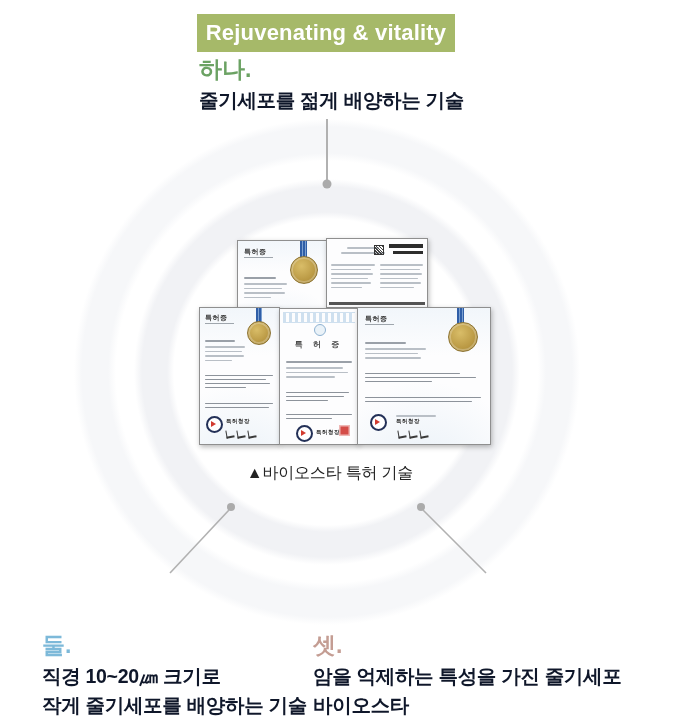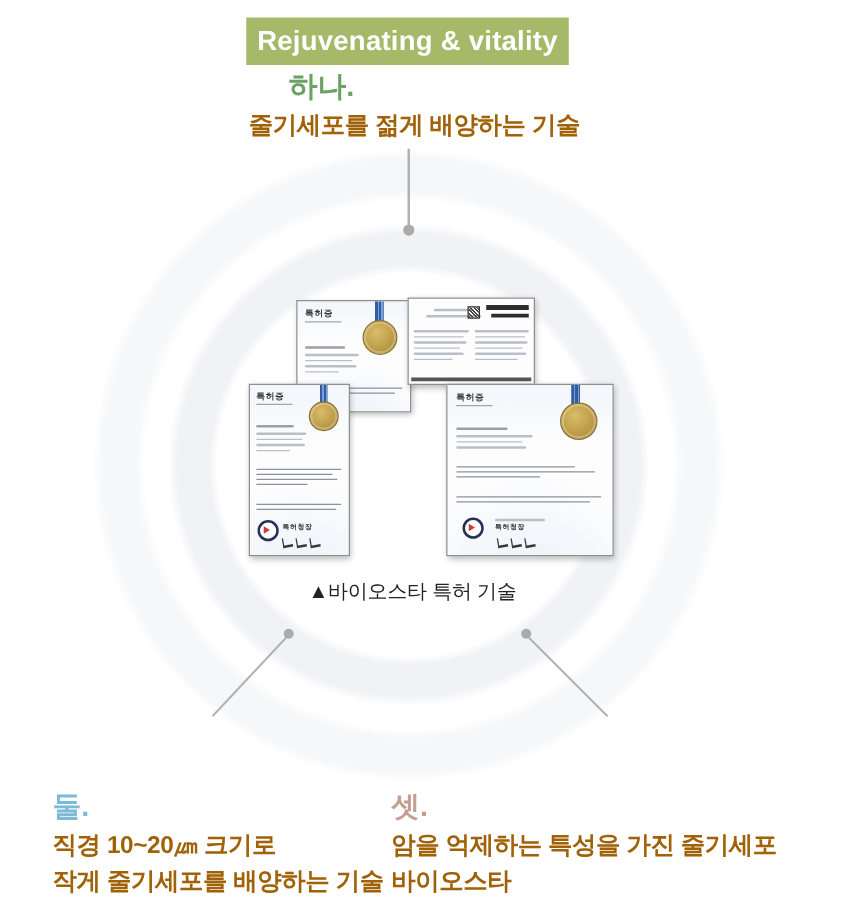--- a/index.html
+++ b/index.html
@@ -61,24 +61,24 @@
   .emblem{position:absolute;left:50%;top:15px;width:10px;height:10px;margin-left:-5px;border-radius:50%;border:1px solid #8fb2d1;background:#eaf2f8;}
   
   .badge{
     position:absolute;display:flex;align-items:center;justify-content:center;
     color:#ffffff;font-weight:bold;font-size:22px;z-index:4;letter-spacing:.2px;
   }
   .badge-top{left:197px;top:14px;width:258px;height:38px;background:#a6b969;}
   .badge-bl{left:42px;top:592px;width:255px;height:35px;background:#aacee3;}
   .badge-br{left:313px;top:592px;width:299px;height:35px;background:#c9a79e;}
   .numword{position:absolute;font-size:23px;font-weight:bold;z-index:4;}
-  .num-top{left:199px;top:54px;color:#6ba263;margin-left:32px;}
+  .num-top{left:199px;top:54px;color:#6ba263;}
   .num-bl{left:42px;top:630px;color:#7db9d9;}
   .num-br{left:313px;top:630px;color:#c49d93;}
-  .desc{position:absolute;font-size:19.5px;font-weight:bold;color:#a16207;z-index:4;line-height:29px;letter-spacing:-.3px;}
+  .desc{position:absolute;font-size:19.5px;font-weight:bold;color:#0f172a;z-index:4;line-height:29px;letter-spacing:-.3px;}
   .desc-top{left:199px;top:86px;}
   .desc-bl{left:42px;top:662px;}
   .desc-br{left:313px;top:662px;}
   .caption{position:absolute;left:165px;top:463px;width:330px;text-align:center;
     font-size:16px;color:#222;z-index:4;letter-spacing:-.2px;}
 </style>
 </head>
 <body>
 
 <div class="page">
@@ -165,20 +165,43 @@
     </div>
     <div class="kipo" style="left:6px;top:108px;"></div>
     <div class="issuer" style="left:26px;top:110px;">특허청장</div>
     <div class="sig" style="left:26px;top:122px;">
         <i></i>
         <i></i>
         <i></i>
       </div>
   </div>
 
+  <div class="cert cert-d">
+    <div class="deco-band"></div>
+    <div class="emblem"></div>
+    <div class="cert-title-center" style="top:30px;">특 허 증</div>
+    <div style="position:absolute;left:6px;top:48px;width:66px;">
+      <div class="tl" style="width:100%"></div>
+      <div class="tl lt" style="width:86%"></div>
+      <div class="tl lt" style="width:94%"></div>
+      <div class="tl lt" style="width:74%"></div>
+    </div>
+    <div class="para" style="position:absolute;left:6px;top:80px;width:66px;">
+      <div class="tl" style="width:96%"></div>
+      <div class="tl" style="width:88%"></div>
+      <div class="tl" style="width:64%"></div>
+    </div>
+    <div class="para" style="position:absolute;left:6px;top:102px;width:66px;">
+      <div class="tl" style="width:100%"></div>
+      <div class="tl" style="width:70%"></div>
+    </div>
+    <div class="kipo" style="left:16px;top:116px;"></div>
+    <div class="issuer" style="left:36px;top:120px;">특허청장</div>
+    <div class="stamp" style="right:8px;bottom:8px;"></div>
+  </div>
 
   <div class="cert cert-e">
     <div class="cert-title" style="left:7px;top:7px;">특허증</div>
     <div class="ribbon" style="right:26px;width:7px;height:19px;"></div>
     <div class="medal" style="right:12px;top:14px;width:28px;height:28px;"></div>
     <div style="position:absolute;left:7px;top:30px;width:62px;">
       <div class="tl" style="width:66%"></div>
       <div class="tl lt" style="width:98%"></div>
       <div class="tl lt" style="width:86%"></div>
       <div class="tl lt" style="width:90%"></div>

